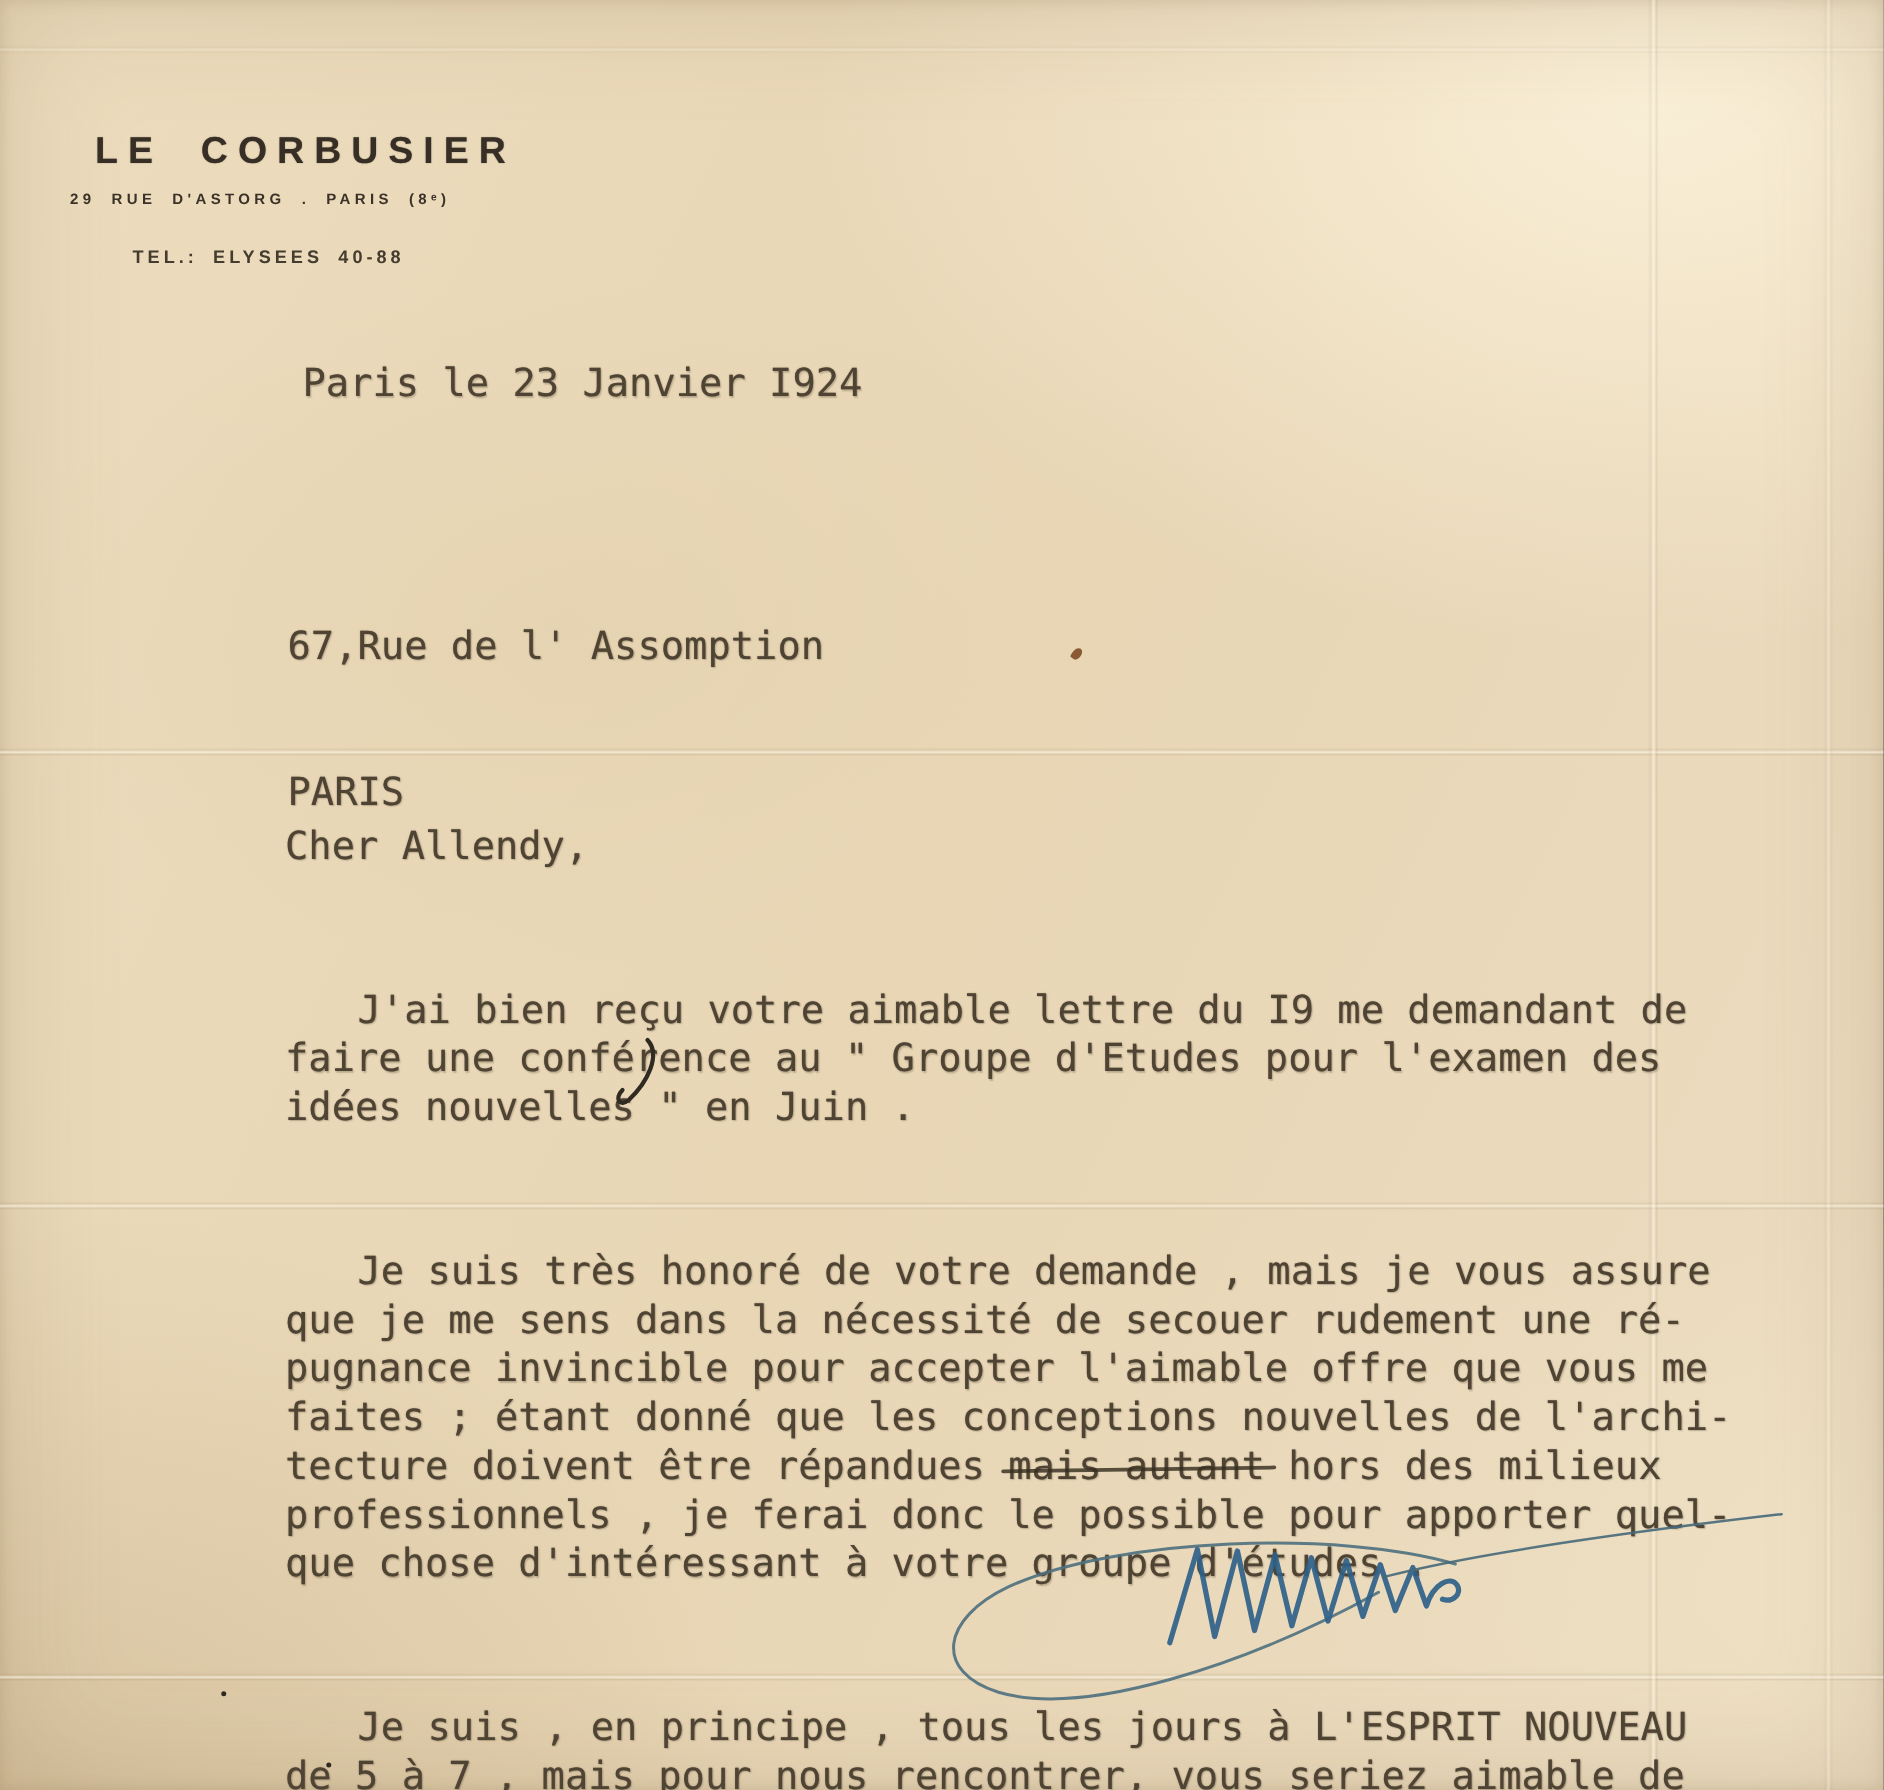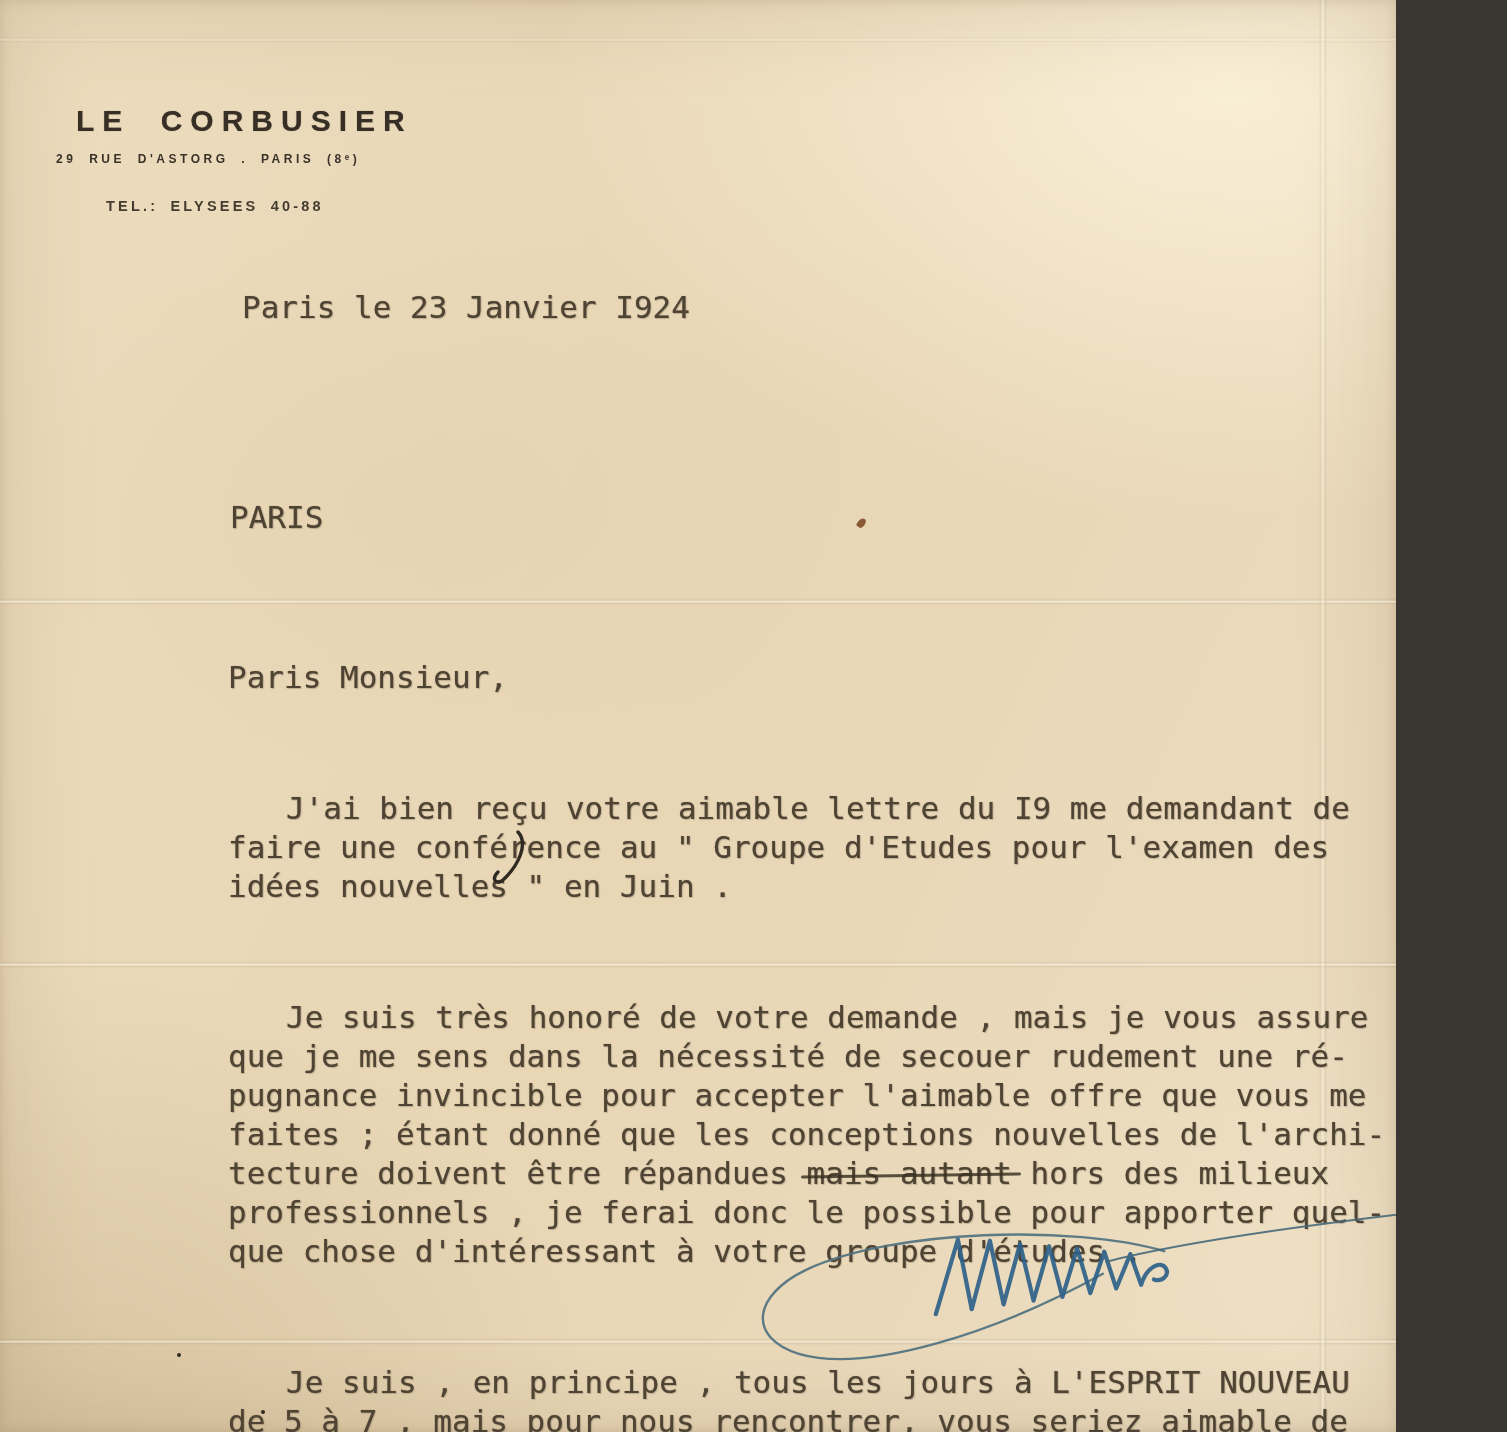--- a/index.html
+++ b/index.html
@@ -1,19 +1,19 @@
 <!DOCTYPE html>
 <html><head>
 <meta charset="utf-8">
 <style>
   html, body { margin: 0; padding: 0; background: #3a3631; }
 
   .paper {
     position: relative;
-    width: 1396px;
+    width: 1507px;
     height: 1432px;
     overflow: hidden;
     background:
       radial-gradient(1100px 700px at 88% 6%, rgba(252,243,220,0.85), rgba(252,243,220,0) 62%),
       radial-gradient(1000px 800px at 2% 100%, rgba(176,148,106,0.30), rgba(176,148,106,0) 58%),
       radial-gradient(800px 500px at 100% 88%, rgba(242,230,202,0.50), rgba(242,230,202,0) 60%),
       radial-gradient(700px 420px at 30% 35%, rgba(222,202,165,0.35), rgba(222,202,165,0) 65%),
       linear-gradient(115deg, #ecdcbd 0%, #e8d6b5 50%, #ecdcc0 100%);
     box-shadow: inset 0 0 95px rgba(130,105,70,0.22), inset 0 0 12px rgba(120,95,60,0.20);
     font-family: "Liberation Sans", sans-serif;
@@ -110,25 +110,26 @@
 
   <header>
     <div class="lh lh-name">LE CORBUSIER</div>
     <div class="lh lh-address">29 RUE D'ASTORG . PARIS (8ᵉ)</div>
     <div class="lh lh-phone">TEL.: ELYSEES 40-88</div>
   </header>
 
   <div class="typed dateline">Paris le 23 Janvier I924</div>
 
   <div class="typed recipient">
+    <div>67,Rue de l' Assomption</div>
     <div>PARIS</div>
   </div>
 
   <div class="typed letter-body">
-    <p class="salutation">Paris Monsieur,</p>
+    <p class="salutation">Cher Allendy,</p>
     <p class="para indent">J'ai bien reçu votre aimable lettre du I9 me demandant de
 faire une conférence au " Groupe d'Etudes pour l'examen des
 idées nouvelles " en Juin .</p>
     <p class="para indent"><span>Je suis très honoré de votre demande , mais je vous assure
 que je me sens dans la nécessité de secouer rudement une ré-
 pugnance invincible pour accepter l'aimable offre que vous me
 faites ; étant donné que les conceptions nouvelles de l'archi-
 tecture doivent être répandues </span><span class="struck">mais autant</span><span> hors des milieux
 professionnels , je ferai donc le possible pour apporter quel-
 que chose d'intéressant à votre groupe d'études .</span></p>

